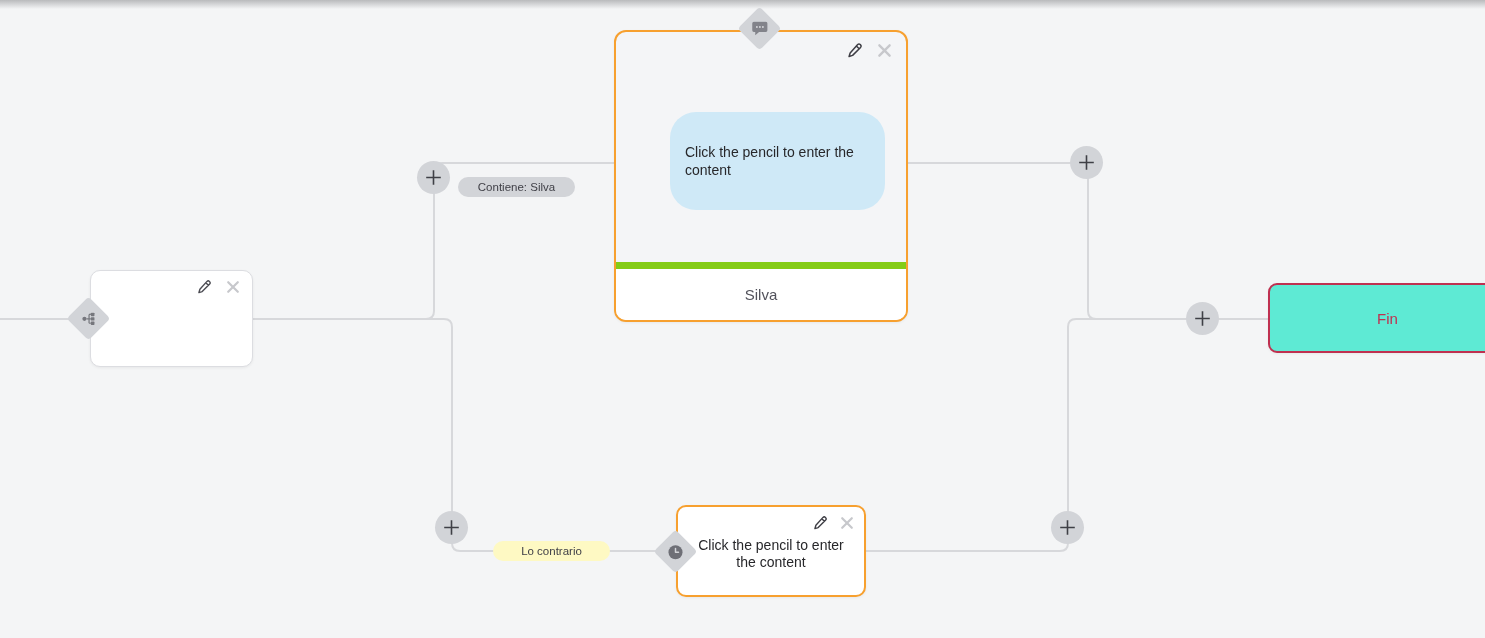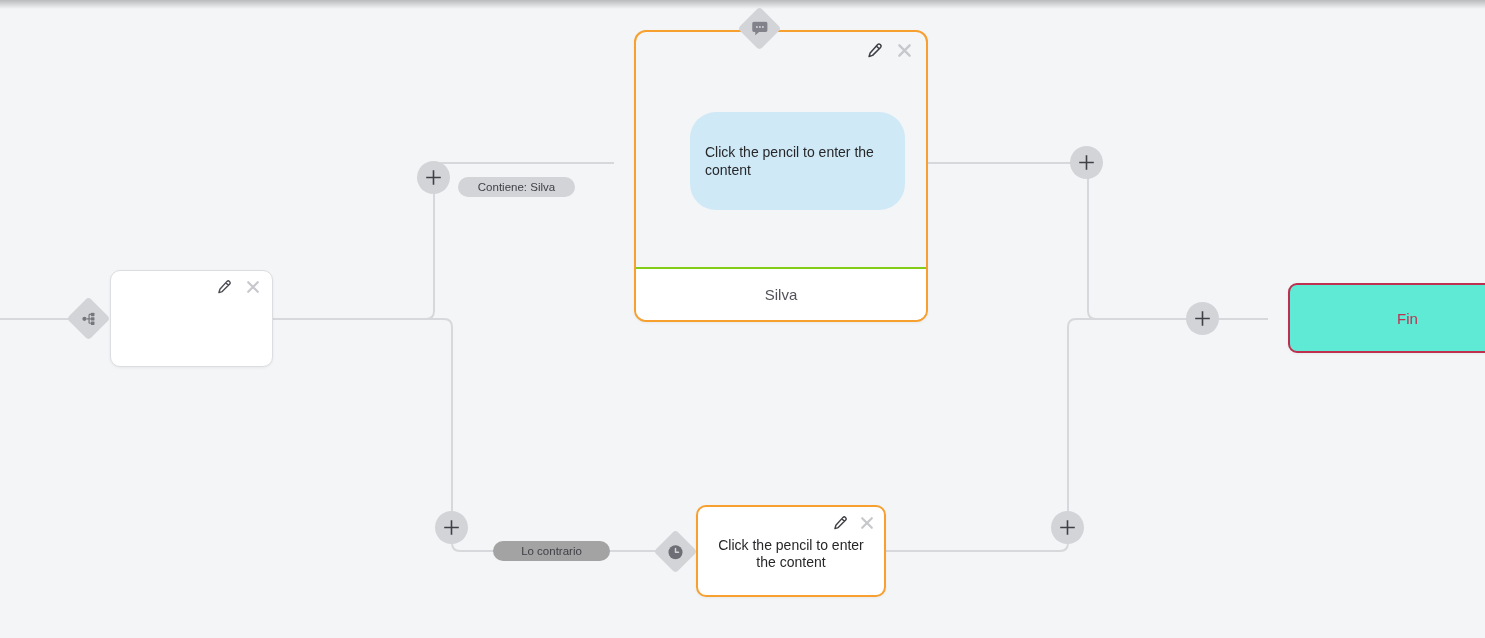--- a/index.html
+++ b/index.html
@@ -27,32 +27,32 @@
     cursor:pointer;
   }
 
   
   .pill{
     position:absolute;height:20px;border-radius:10px;
     display:flex;align-items:center;justify-content:center;
     font-size:11.5px;color:#3f3f46;white-space:nowrap;
   }
   .pill-contains{left:458px;top:153px;width:117px;background:#d2d4d8;margin-top:24px;}
-  .pill-otherwise{left:493px;top:541px;width:117px;background:#a3a3a3;}
+  .pill-otherwise{left:493px;top:541px;width:117px;background:#fef9c3;}
 
   
   .diamond{
     position:absolute;width:31px;height:31px;background:#d2d4d8;
     border-radius:4px;transform:rotate(45deg);
     display:flex;align-items:center;justify-content:center;
   }
   .diamond .di{transform:rotate(-45deg);display:flex;}
 
   
-  .node{position:absolute;box-sizing:border-box;margin-left:20px;}
+  .node{position:absolute;box-sizing:border-box;}
   .node-actions{
     position:absolute;top:8px;right:12px;display:flex;gap:14px;align-items:center;
   }
   .icon-btn{background:none;border:none;padding:0;margin:0;cursor:pointer;display:flex;}
 
   
   .node-condition{
     left:90px;top:270px;width:163px;height:97px;
     background:#ffffff;border:1px solid #dcdde1;border-radius:10px;
     box-shadow:0 1px 3px rgba(0,0,0,.06);
@@ -68,21 +68,21 @@
   .bubble{
     position:absolute;left:54px;top:80px;width:215px;height:98px;
     box-sizing:border-box;
     background:#cfe9f7;border-radius:26px;
     display:flex;align-items:center;
     padding:0 15px;
     font-size:14px;line-height:18px;color:#27272a;
   }
   .msg-footer{
     position:absolute;left:0;right:0;bottom:0;height:51px;
-    background:#ffffff;border-top:2px solid #84cc16;
+    background:#ffffff;border-top:7px solid #84cc16;
     border-radius:0 0 10px 10px;
     display:flex;align-items:center;justify-content:center;
     font-size:15px;color:#52525b;
   }
 
   
   .node-wait{
     left:676px;top:505px;width:190px;height:92px;
     background:#ffffff;border:2px solid #f7a02f;border-radius:10px;
     box-shadow:0 1px 3px rgba(0,0,0,.05);

